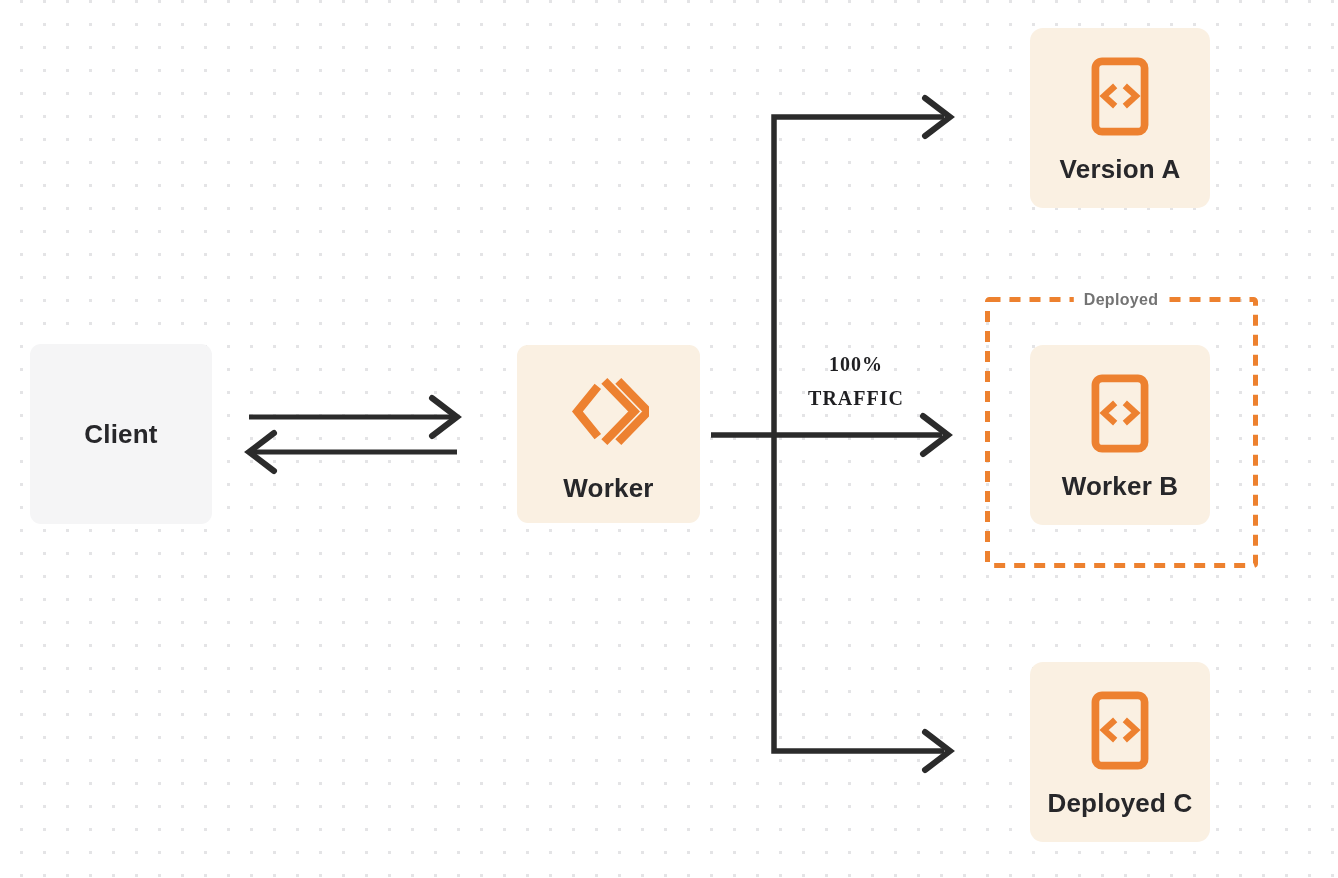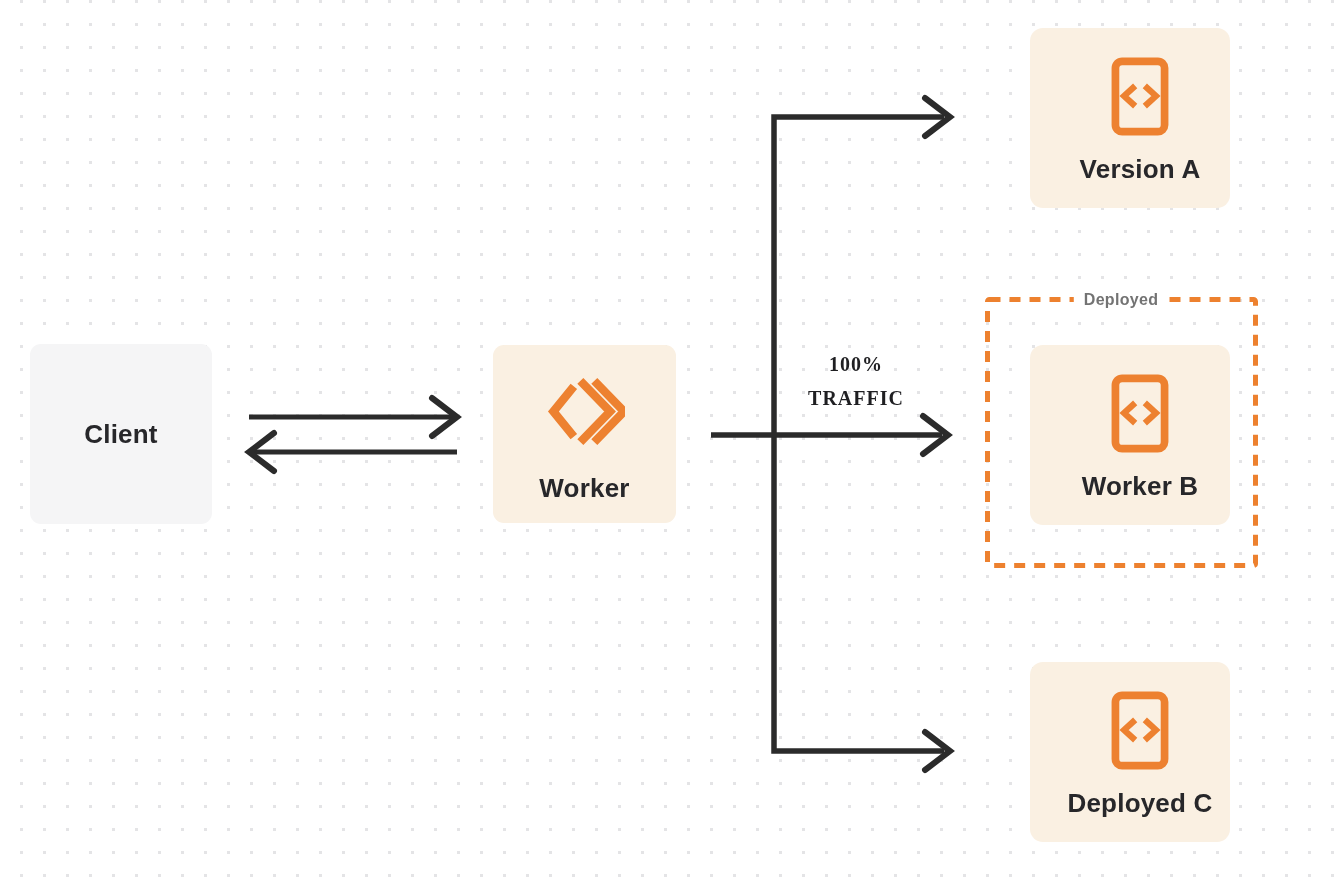--- a/index.html
+++ b/index.html
@@ -32,31 +32,30 @@
     color: #27272a;
     letter-spacing: 0.2px;
     line-height: 1;
   }
   .client-box {
     left: 30px; top: 344px;
     width: 182px; height: 180px;
     background: #f5f5f6;
   }
   .worker-box {
-    left: 493px; top: 345px;
+    left: 517px; top: 345px;
     width: 183px; height: 178px;
     background: #faf0e2;
   }
   .worker-box .node-icon { margin-top: 6px; margin-bottom: 22px; }
   .version-box {
     left: 1030px;
     width: 180px; height: 180px;
     background: #faf0e2;
     border-radius: 13px;
-    padding-left: 20px;
   }
   .version-box .node-icon { margin-top: 2px; margin-bottom: 16px; }
   .version-a { top: 28px; }
   .version-b { top: 345px; }
   .version-c { top: 662px; }
 
   .arrows-layer {
     position: absolute;
     left: 0; top: 0;
     width: 1338px; height: 878px;

